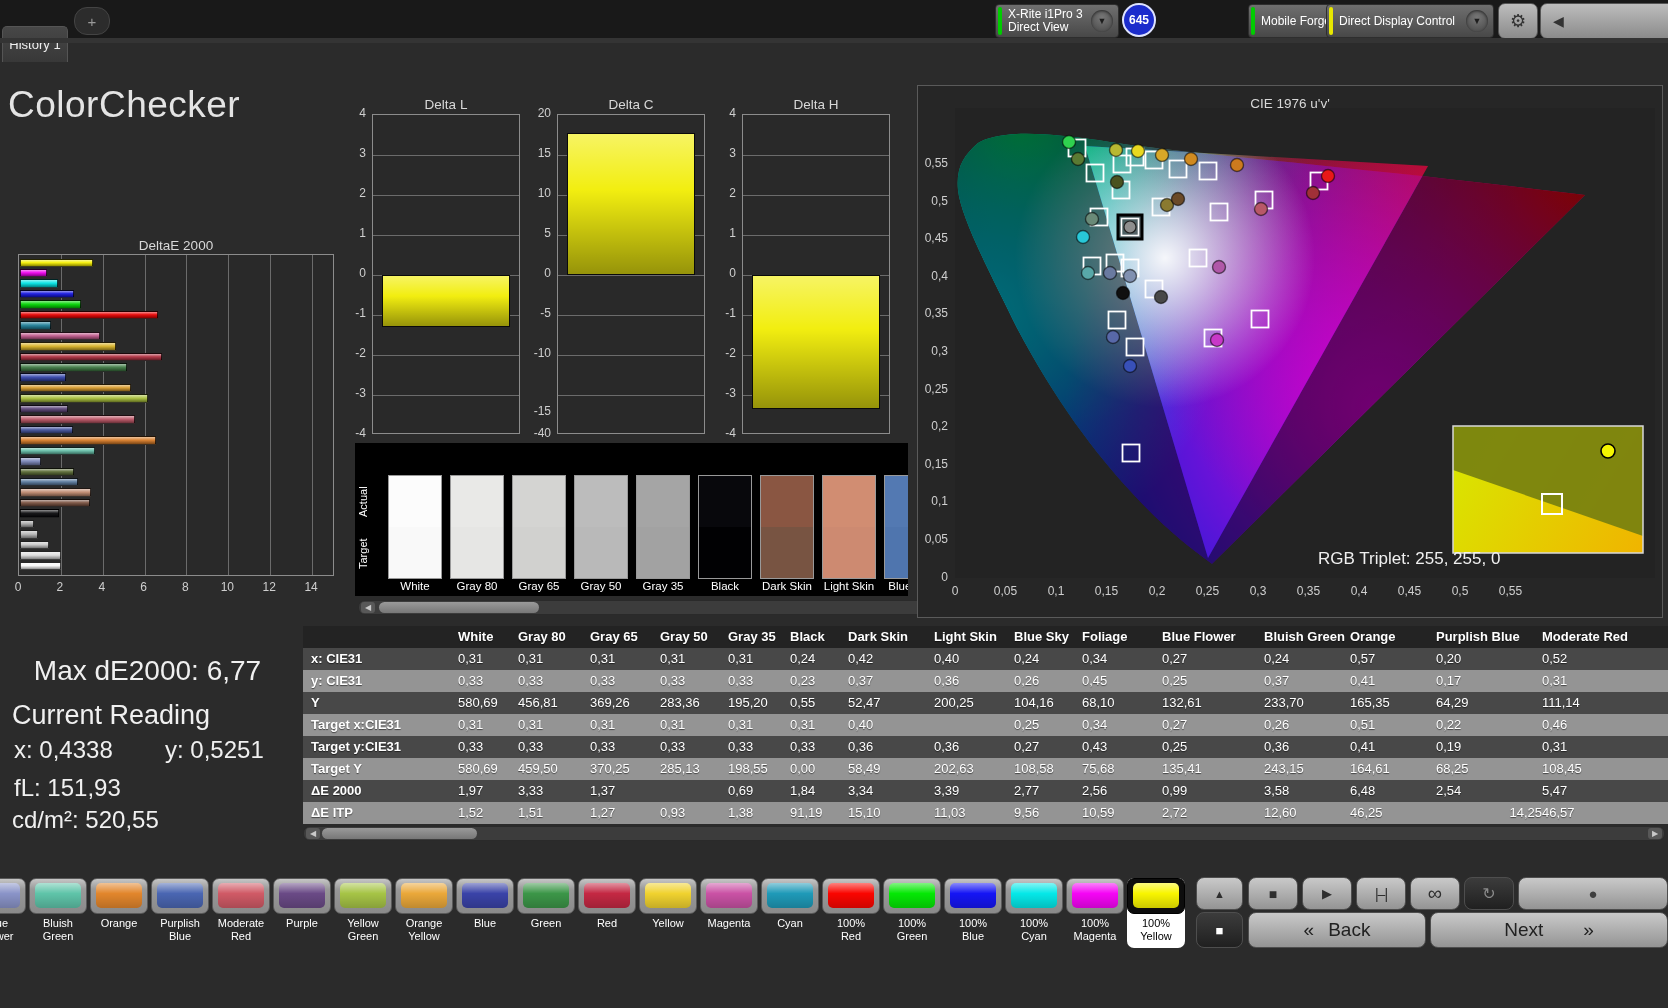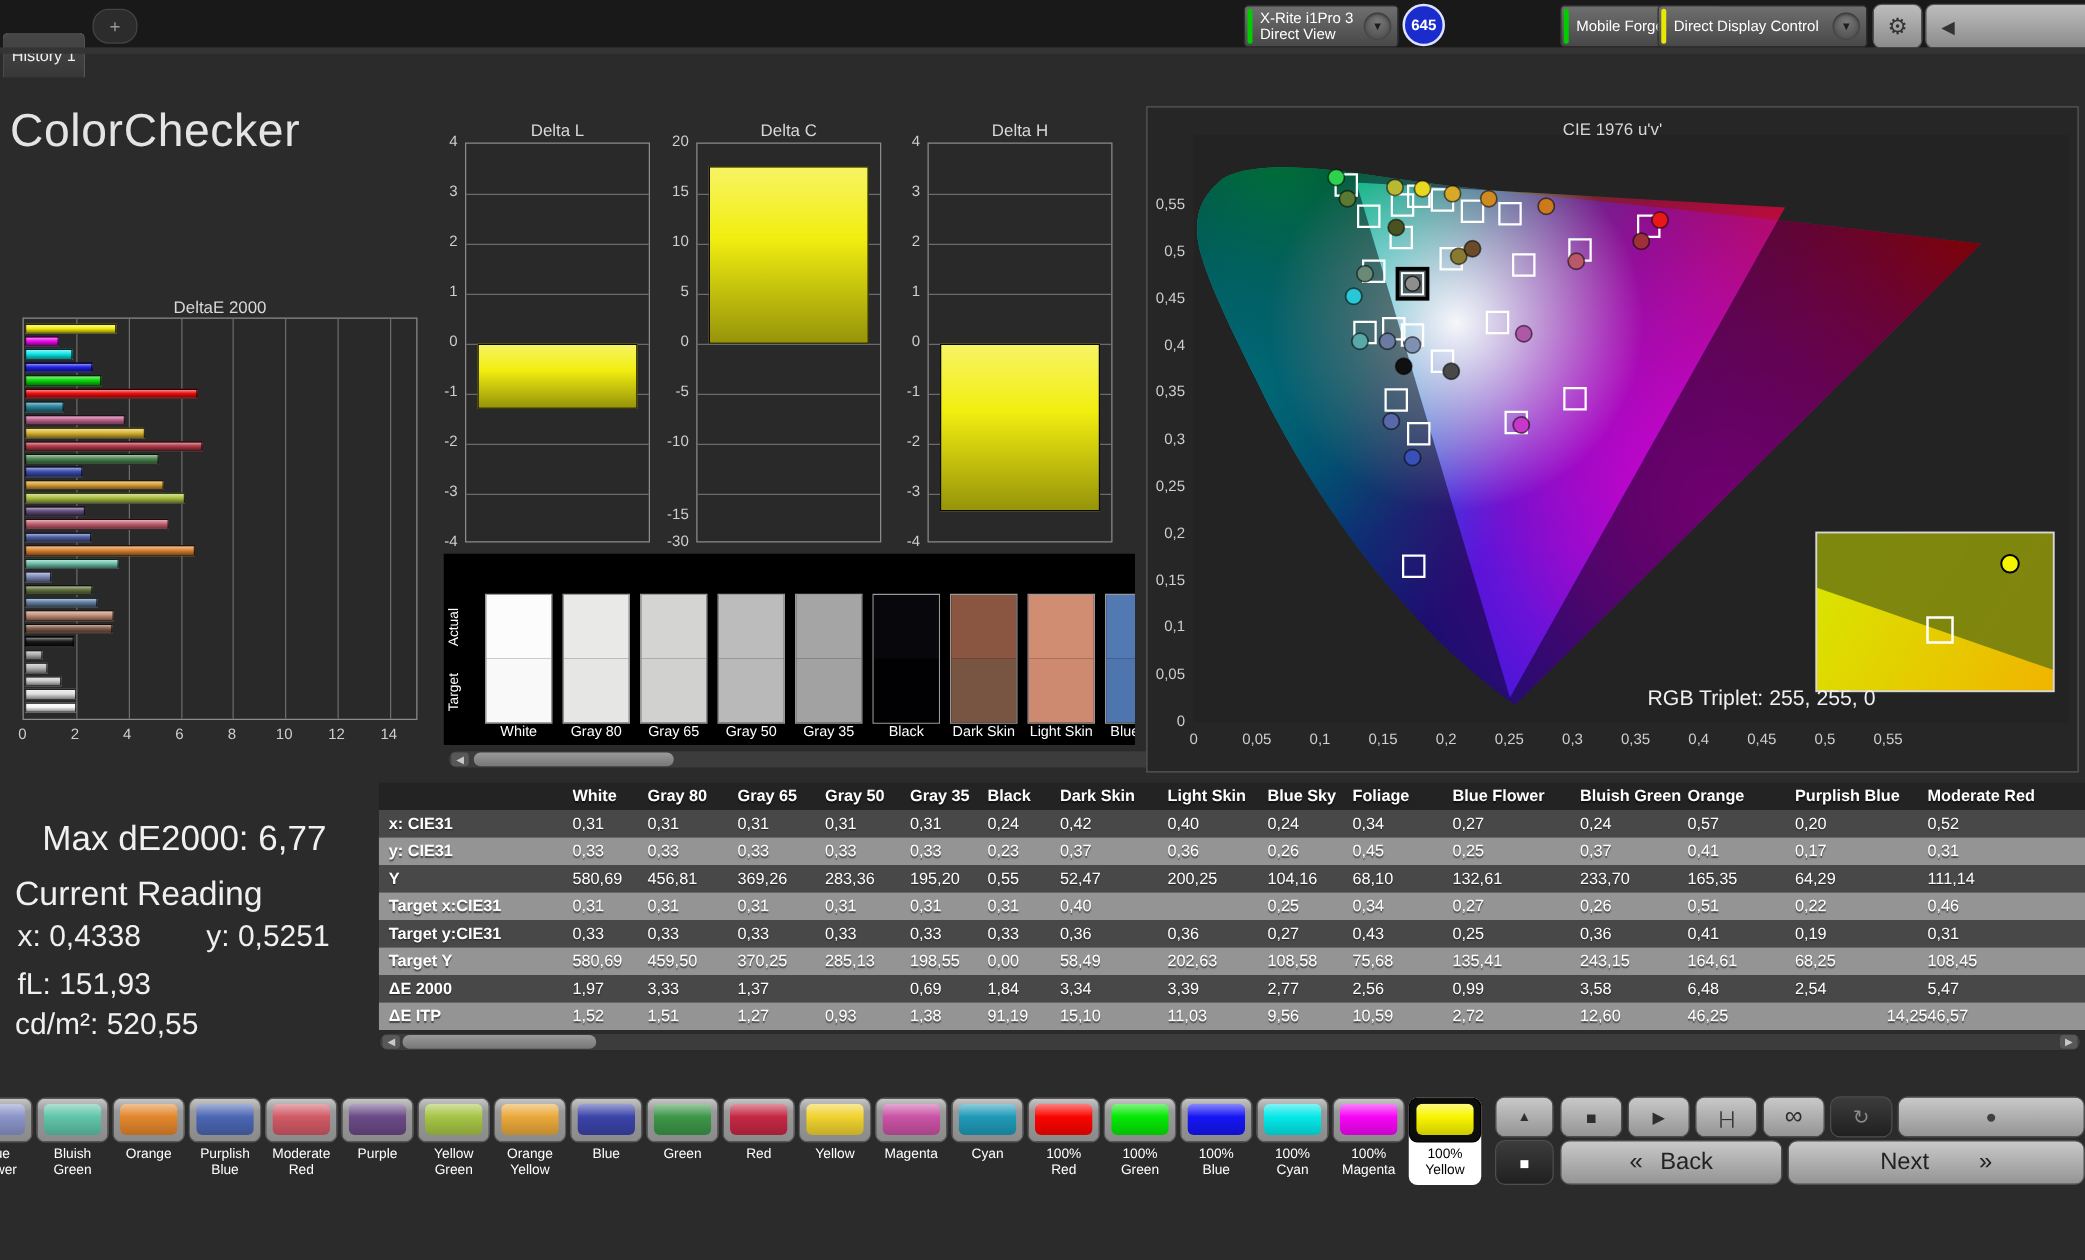--- a/index.html
+++ b/index.html
@@ -191,21 +191,21 @@
         <div class="vbar" style="left: 9px; width: 128px; background: linear-gradient(rgba(255, 255, 255, 0.35), rgba(255, 255, 255, 0) 40%, rgba(0, 0, 0, 0.38)) rgb(242, 238, 16); top: 18.4px; height: 141.6px;"></div>
       </div>
       <div class="ticklbl" style="left: 523px; top: 106px; width: 28px; text-align: right;">20</div>
       <div class="ticklbl" style="left: 523px; top: 146px; width: 28px; text-align: right;">15</div>
       <div class="ticklbl" style="left: 523px; top: 186px; width: 28px; text-align: right;">10</div>
       <div class="ticklbl" style="left: 523px; top: 226px; width: 28px; text-align: right;">5</div>
       <div class="ticklbl" style="left: 523px; top: 266px; width: 28px; text-align: right;">0</div>
       <div class="ticklbl" style="left: 523px; top: 306px; width: 28px; text-align: right;">-5</div>
       <div class="ticklbl" style="left: 523px; top: 346px; width: 28px; text-align: right;">-10</div>
       <div class="ticklbl" style="left: 523px; top: 404px; width: 28px; text-align: right;">-15</div>
-      <div class="ticklbl" style="left: 523px; top: 426px; width: 28px; text-align: right;">-30</div>
+      <div class="ticklbl" style="left: 523px; top: 426px; width: 28px; text-align: right;">-40</div>
       <div class="chart-title" style="left: 722px; top: 97px; width: 188px;">Delta H</div>
       <div class="plot" style="left: 742px; top: 114px; width: 148px; height: 320px;">
         <div class="gridh" style="top: 40px;"></div>
         <div class="gridh" style="top: 80px;"></div>
         <div class="gridh" style="top: 120px;"></div>
         <div class="gridh" style="top: 160px;"></div>
         <div class="gridh" style="top: 200px;"></div>
         <div class="gridh" style="top: 240px;"></div>
         <div class="gridh" style="top: 280px;"></div>
         <div class="vbar" style="left: 9px; width: 128px; background: linear-gradient(rgba(255, 255, 255, 0.35), rgba(255, 255, 255, 0) 40%, rgba(0, 0, 0, 0.38)) rgb(242, 238, 16); top: 160px; height: 134px;"></div>

